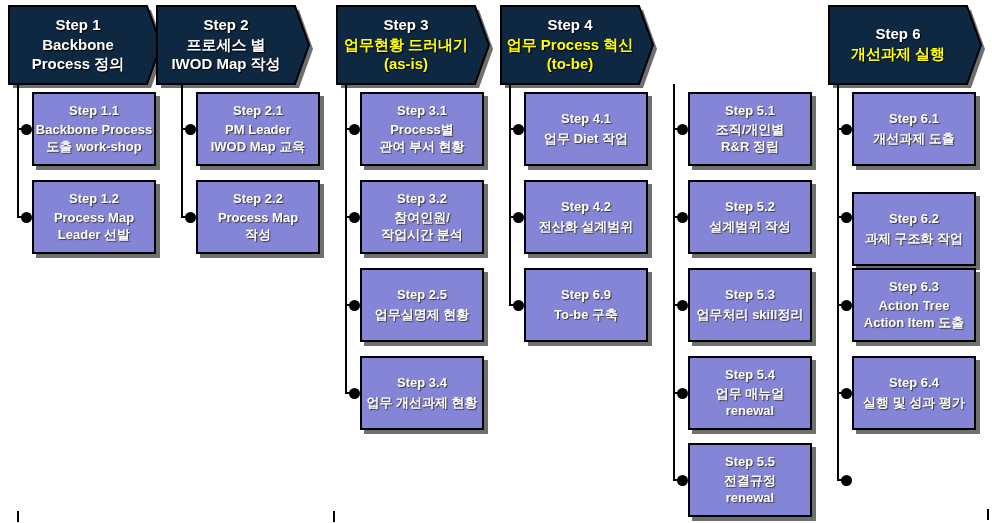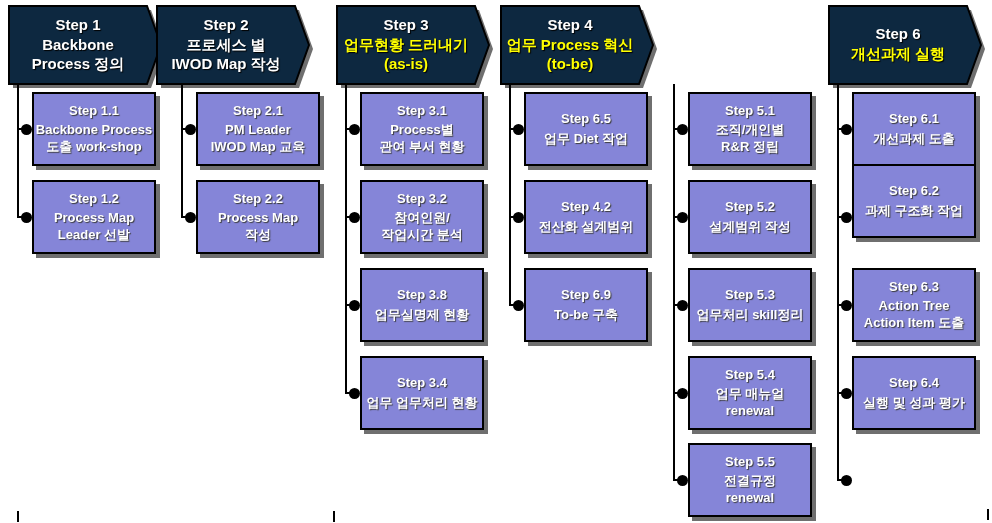--- a/index.html
+++ b/index.html
@@ -123,46 +123,46 @@
   <div class="branch" style="left:345px;top:216px;width:10px"></div>
   <div class="dot" style="left:349px;top:212px"></div>
   <div class="sbox" style="left:360px;top:180px">
     <div class="bstep">Step 3.2</div>
     <div class="blabel">참여인원/
 작업시간 분석</div>
   </div>
   <div class="branch" style="left:345px;top:304px;width:10px"></div>
   <div class="dot" style="left:349px;top:300px"></div>
   <div class="sbox" style="left:360px;top:268px">
-    <div class="bstep">Step 3.8</div>
+    <div class="bstep">Step 2.5</div>
     <div class="blabel">업무실명제 현황</div>
   </div>
   <div class="branch" style="left:345px;top:392px;width:10px"></div>
   <div class="dot" style="left:349px;top:388px"></div>
   <div class="sbox" style="left:360px;top:356px">
     <div class="bstep">Step 3.4</div>
-    <div class="blabel">업무 업무처리 현황</div>
+    <div class="blabel">업무 개선과제 현황</div>
   </div>
 
   <div class="header" style="left:500px">
     <svg width="158" height="84">
       <polygon points="5,5 143,5 157,44 143,83 5,83" fill="#6f6f6f"></polygon>
       <polygon points="1,1 139,1 153,40 139,79 1,79" fill="#0d2840" stroke="#000" stroke-width="2"></polygon>
     </svg>
     <div class="htext">
       <div class="step-line">Step 4</div>
       <div class="subtitle" data-color="yellow">업무 Process 혁신
 (to-be)</div>
     </div>
   </div>
   <div class="spine" style="left:509px;top:84px;height:221px"></div>
   <div class="branch" style="left:509px;top:128px;width:10px"></div>
   <div class="dot" style="left:513px;top:124px"></div>
   <div class="sbox" style="left:524px;top:92px">
-    <div class="bstep">Step 6.5</div>
+    <div class="bstep">Step 4.1</div>
     <div class="blabel">업무 Diet 작업</div>
   </div>
   <div class="branch" style="left:509px;top:216px;width:10px"></div>
   <div class="dot" style="left:513px;top:212px"></div>
   <div class="sbox" style="left:524px;top:180px">
     <div class="bstep">Step 4.2</div>
     <div class="blabel">전산화 설계범위</div>
   </div>
   <div class="branch" style="left:509px;top:304px;width:10px"></div>
   <div class="dot" style="left:513px;top:300px"></div>
@@ -218,21 +218,21 @@
   </div>
   <div class="spine" style="left:837px;top:84px;height:396px"></div>
   <div class="branch" style="left:837px;top:128px;width:10px"></div>
   <div class="dot" style="left:841px;top:124px"></div>
   <div class="sbox" style="left:852px;top:92px">
     <div class="bstep">Step 6.1</div>
     <div class="blabel">개선과제 도출</div>
   </div>
   <div class="branch" style="left:837px;top:216px;width:10px"></div>
   <div class="dot" style="left:841px;top:212px"></div>
-  <div class="sbox" style="left:852px;top:164px">
+  <div class="sbox" style="left:852px;top:192px">
     <div class="bstep">Step 6.2</div>
     <div class="blabel">과제 구조화 작업</div>
   </div>
   <div class="branch" style="left:837px;top:304px;width:10px"></div>
   <div class="dot" style="left:841px;top:300px"></div>
   <div class="sbox" style="left:852px;top:268px">
     <div class="bstep">Step 6.3</div>
     <div class="blabel">Action Tree
 Action Item 도출</div>
   </div>

